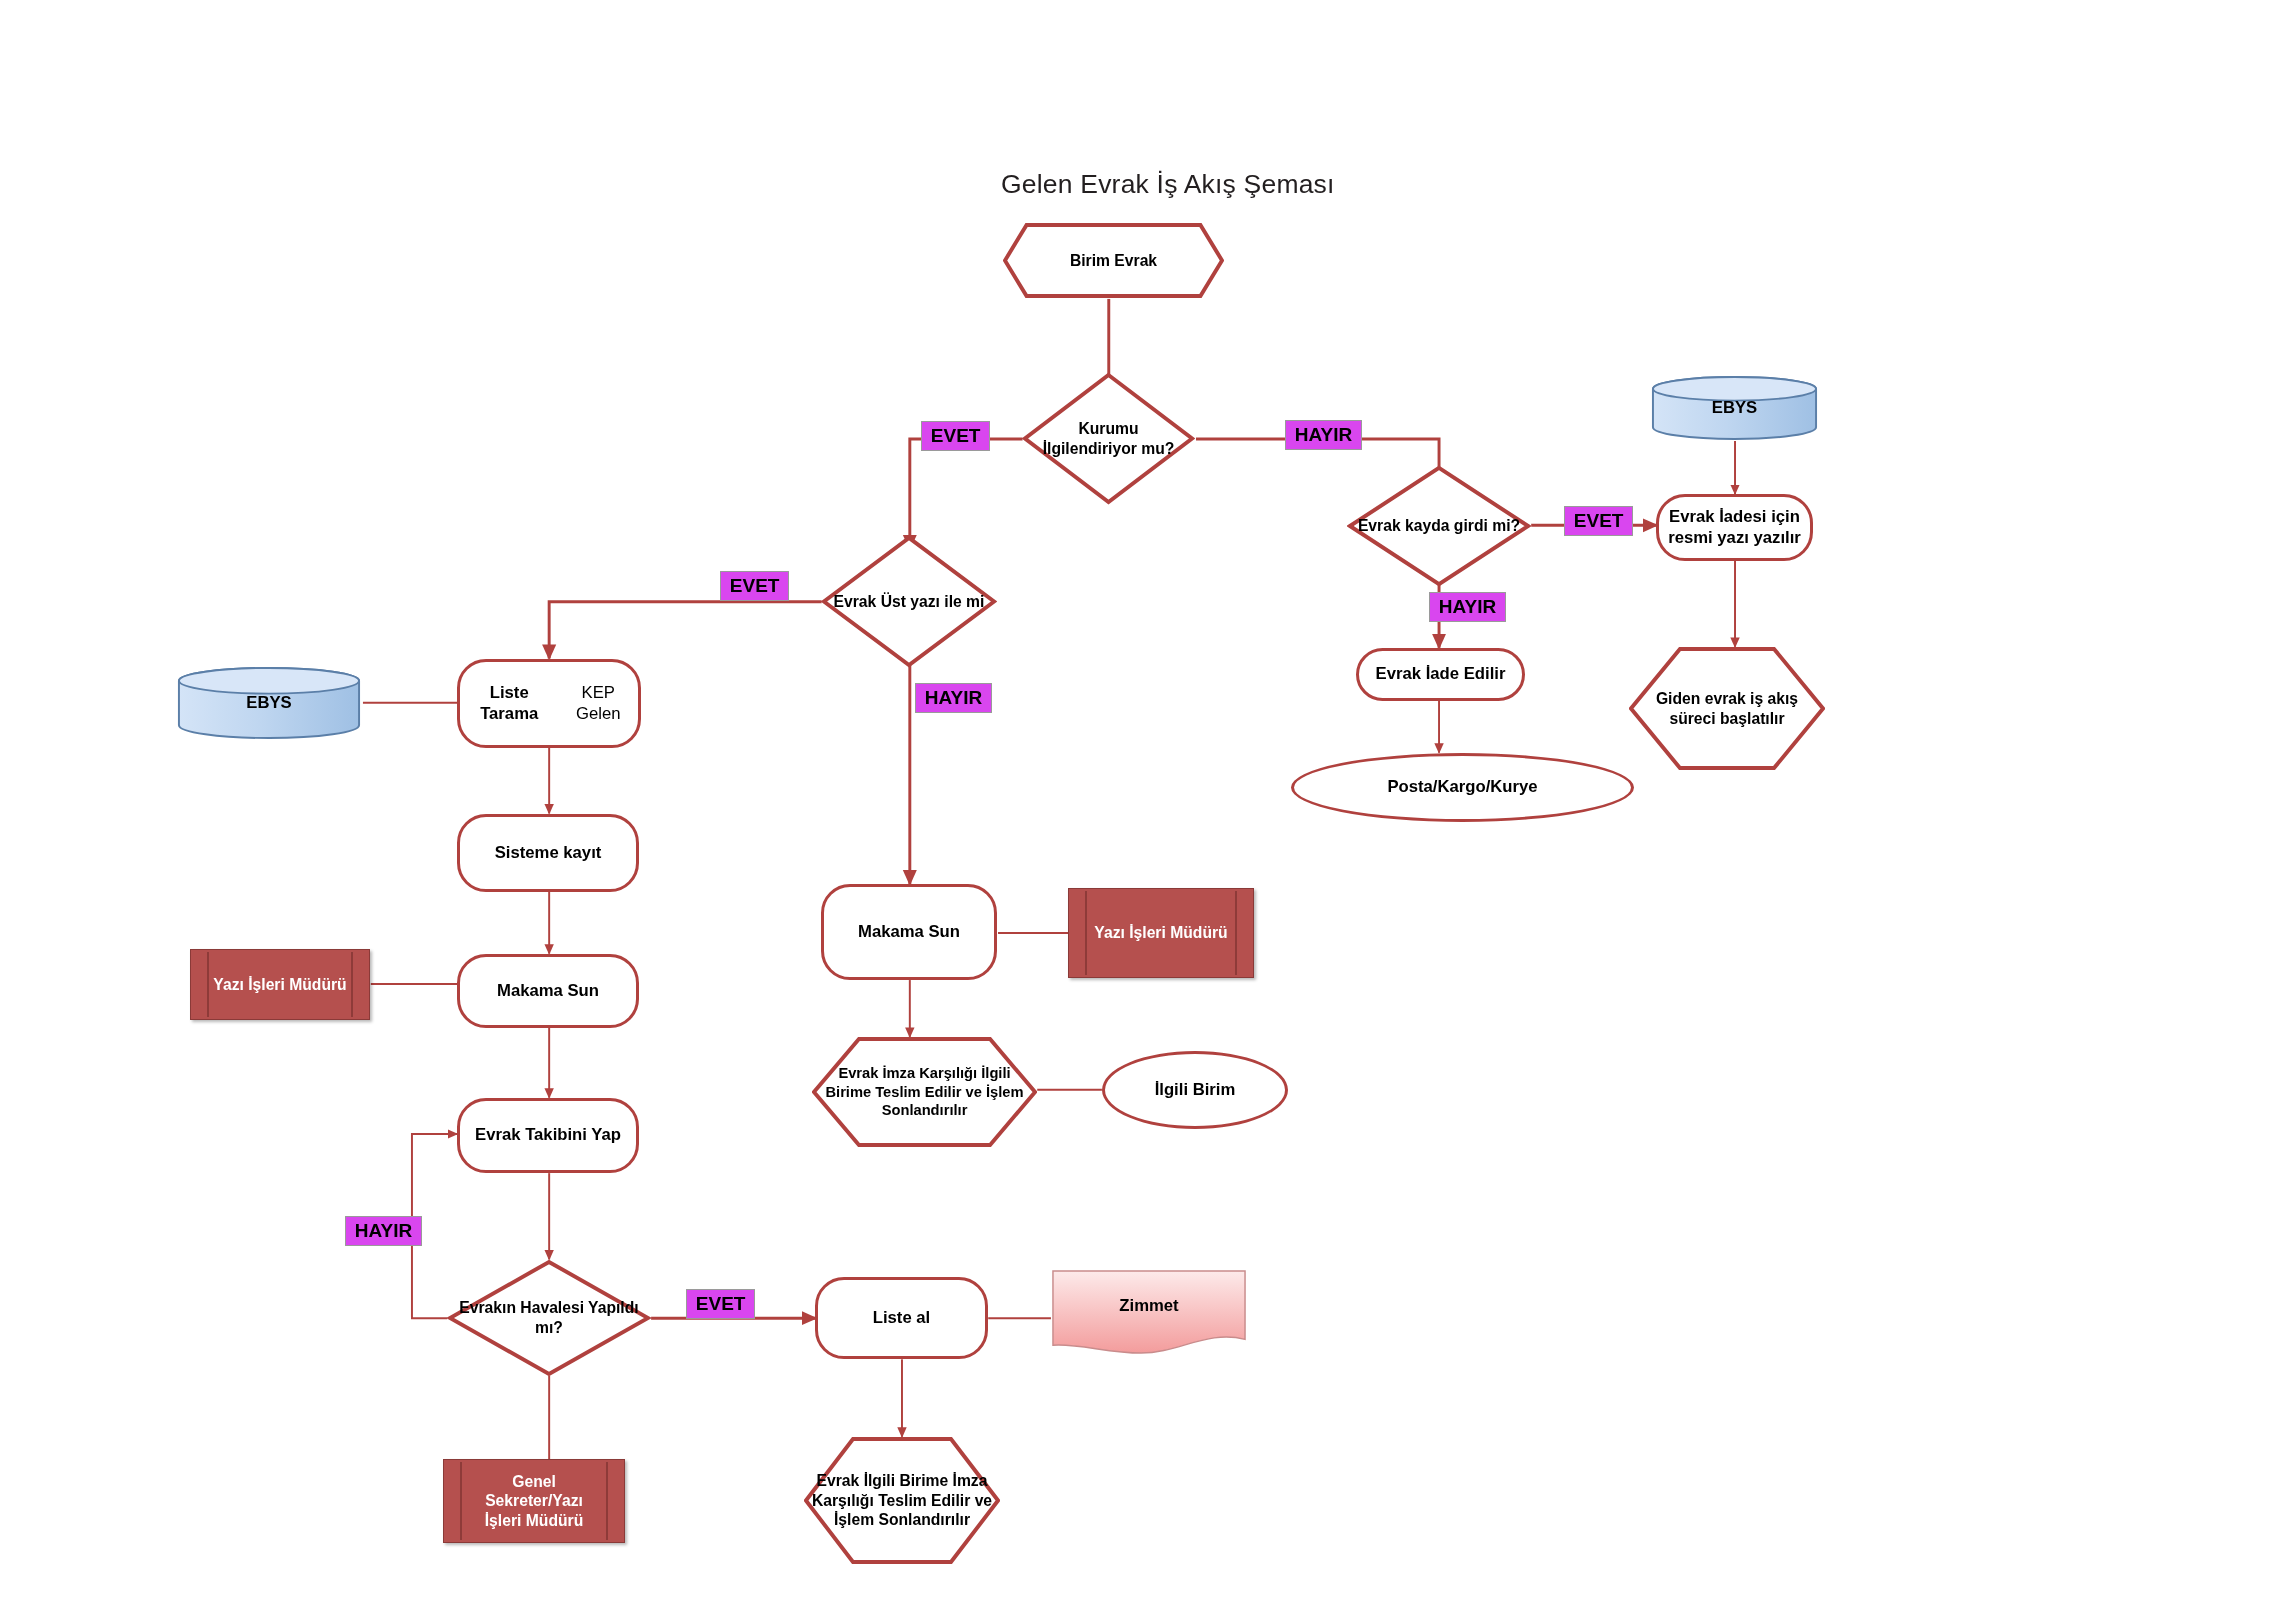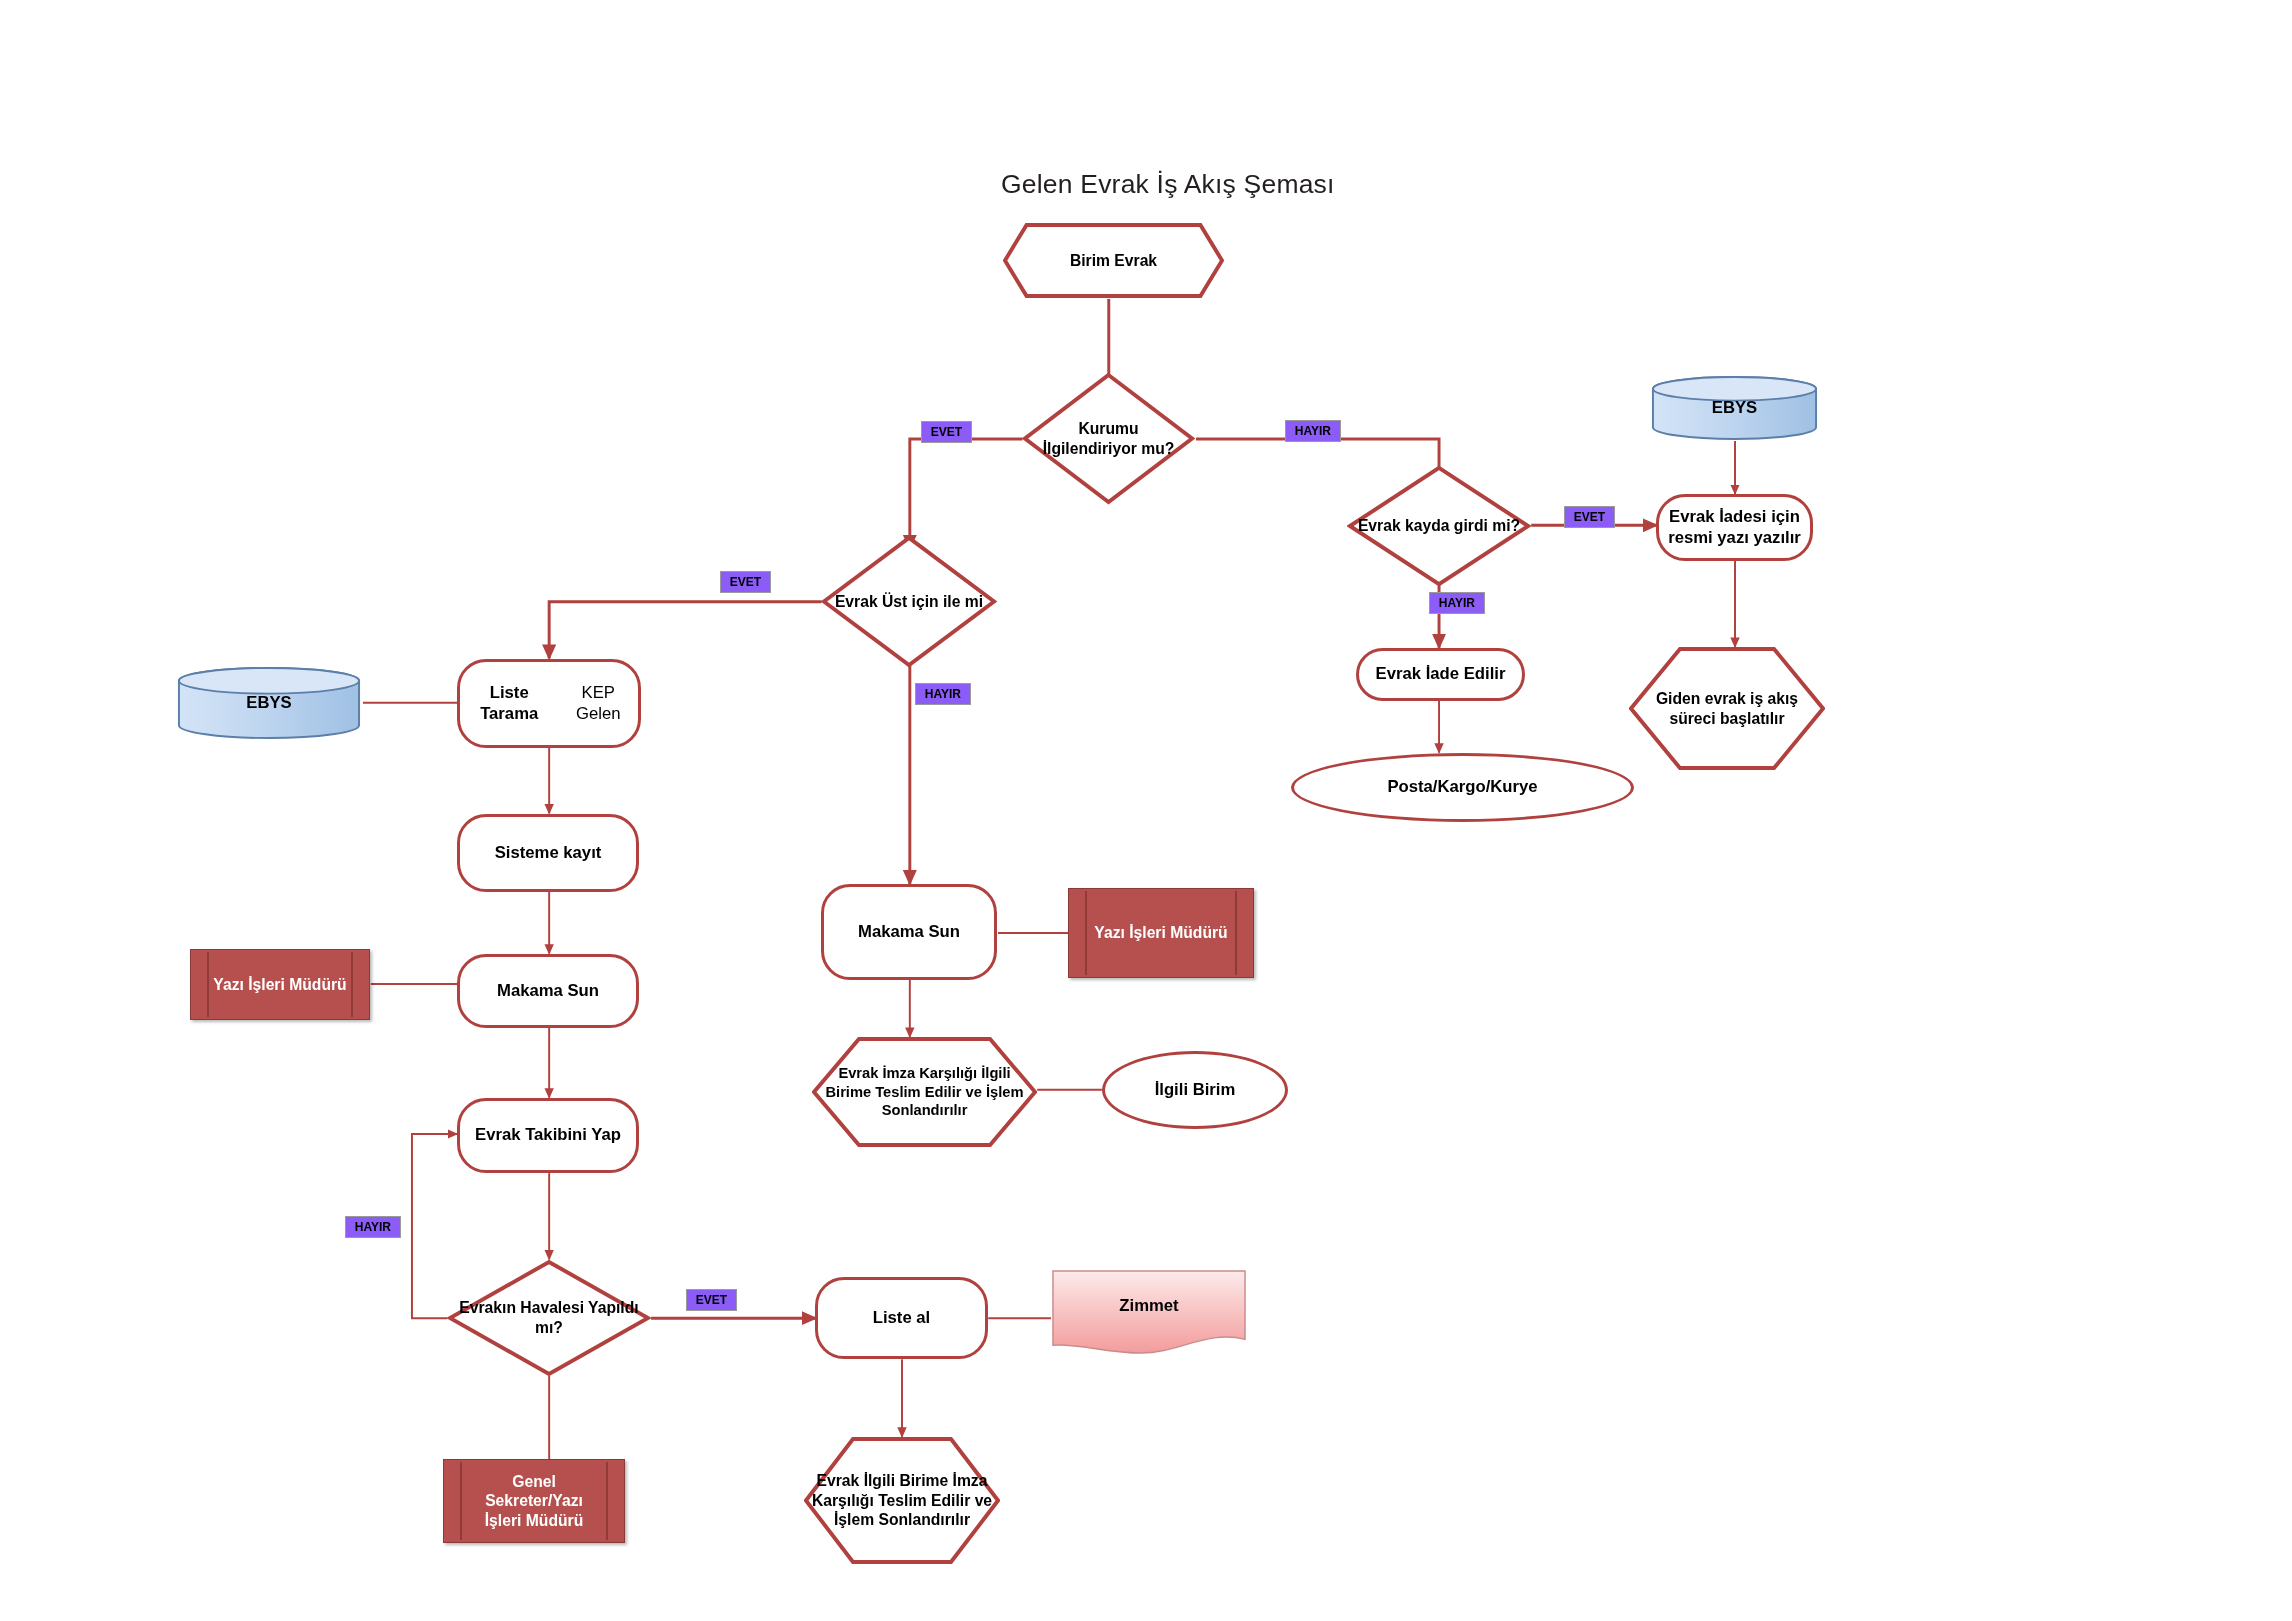--- a/index.html
+++ b/index.html
@@ -128,24 +128,24 @@
   }
   .docshape .dtext {
     position: relative;
     z-index: 2;
     font-size: 16.7px;
     color: #000;
   }
   
   .elabel {
     position: absolute;
-    background: #8b5cf6;
+    background: #d946ef;
     border: 1px solid #9a9a9a;
     color: #000000;
-    font-size: 12px;
+    font-size: 19px;
     font-weight: bold;
     padding: 2.9px 8.8px;
     z-index: 4;
     white-space: nowrap;
   }
   
   .split-box { display: flex; width: 100%; justify-content: space-around; align-items: center; }
   .split-box .lft { font-weight: bold; font-size: 16.7px; text-align: center; }
   .split-box .rgt { font-weight: normal; font-size: 16.7px; text-align: center; }
 </style>
@@ -235,21 +235,21 @@
     <svg class="dshape" viewBox="0 0 177 136" preserveAspectRatio="none">
       <polygon points="88.5,3 174,68 88.5,133 3,68" fill="#ffffff" stroke="#B0413E" stroke-width="4"></polygon>
     </svg>
     <span class="dlabel">Kurumu İlgilendiriyor mu?</span>
   </div>
 
   <div class="node decision" style="left:821px; top:535px; width:176px; height:133px;">
     <svg class="dshape" viewBox="0 0 180 136" preserveAspectRatio="none">
       <polygon points="90,3 177,68 90,133 3,68" fill="#ffffff" stroke="#B0413E" stroke-width="4"></polygon>
     </svg>
-    <span class="dlabel">Evrak Üst için ile mi</span>
+    <span class="dlabel">Evrak Üst yazı ile mi</span>
   </div>
 
   <div class="node decision" style="left:1347px; top:465px; width:184px; height:122px;">
     <svg class="dshape" viewBox="0 0 188 124" preserveAspectRatio="none">
       <polygon points="94,3 185,62 94,121 3,62" fill="#ffffff" stroke="#B0413E" stroke-width="4"></polygon>
     </svg>
     <span class="dlabel">Evrak kayda girdi mi?</span>
   </div>
 
   <div class="node cyl" style="left:1650px; top:375px; width:169px; height:66px;">

